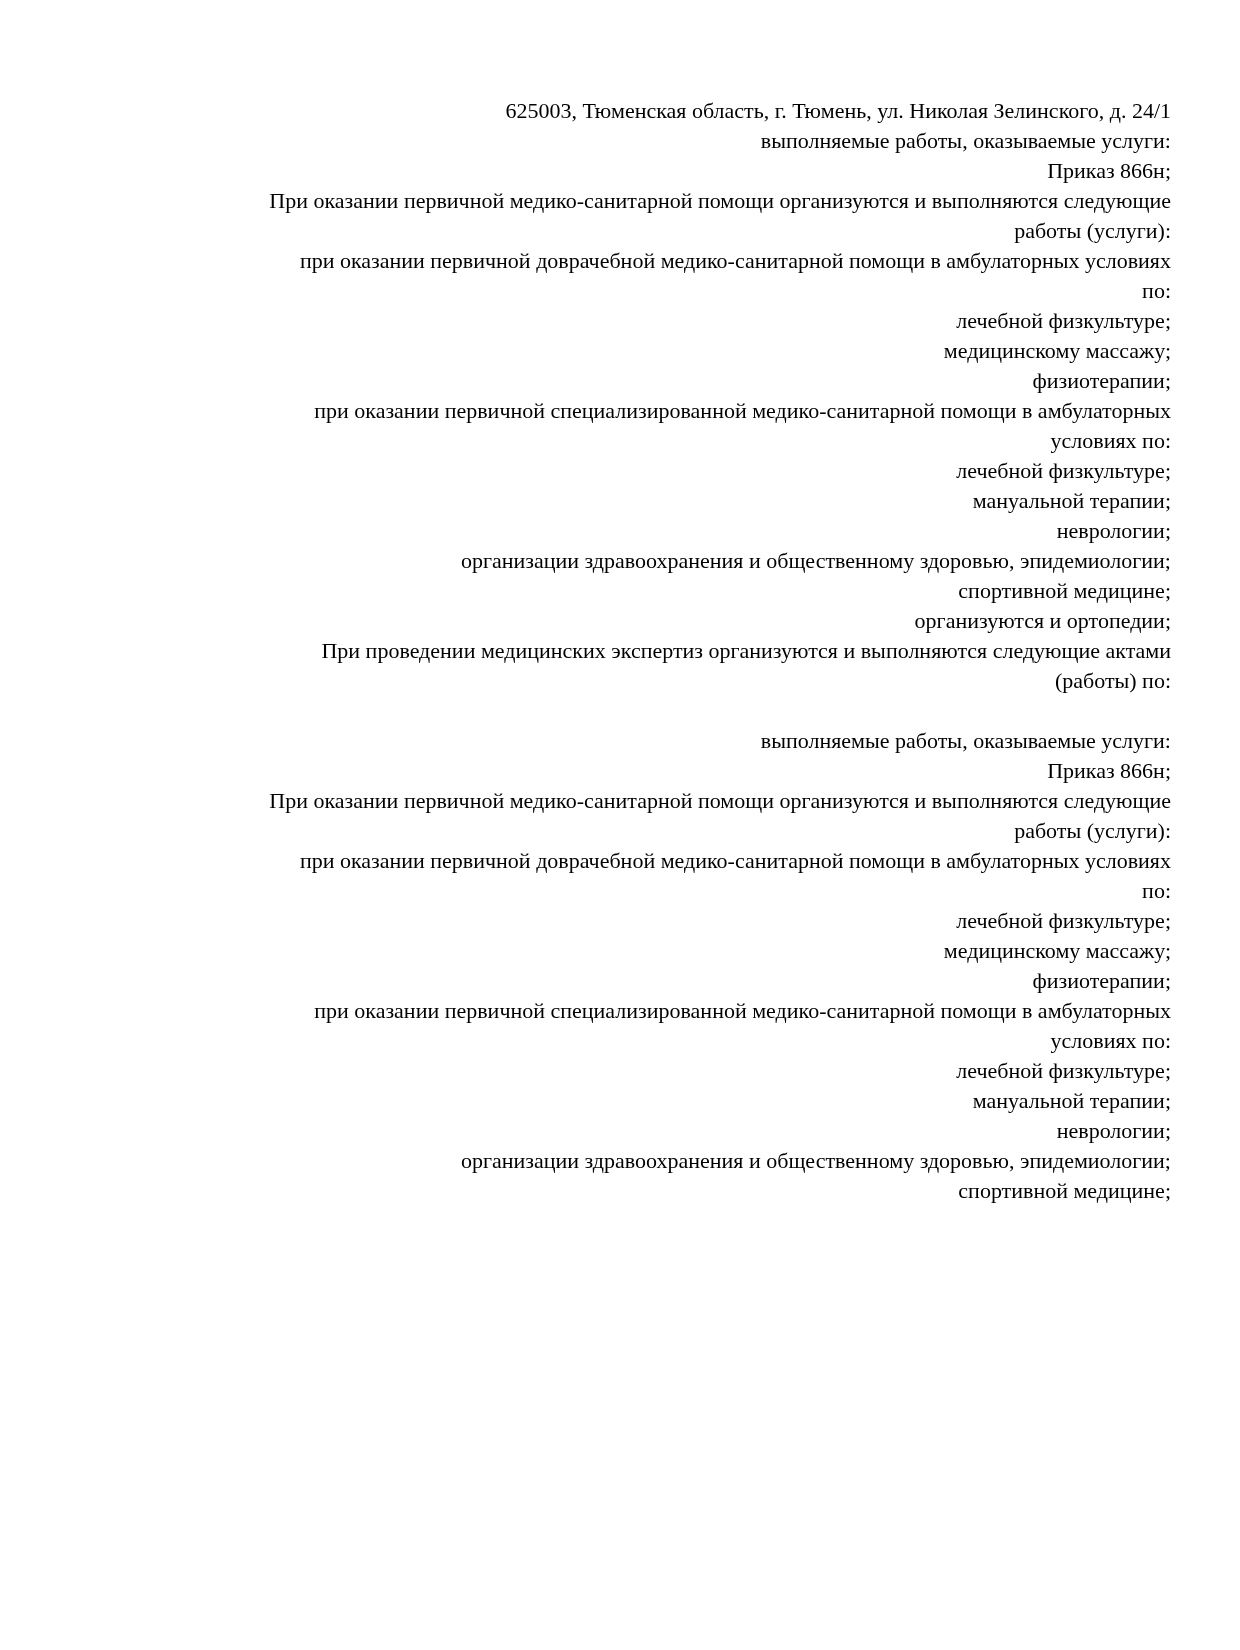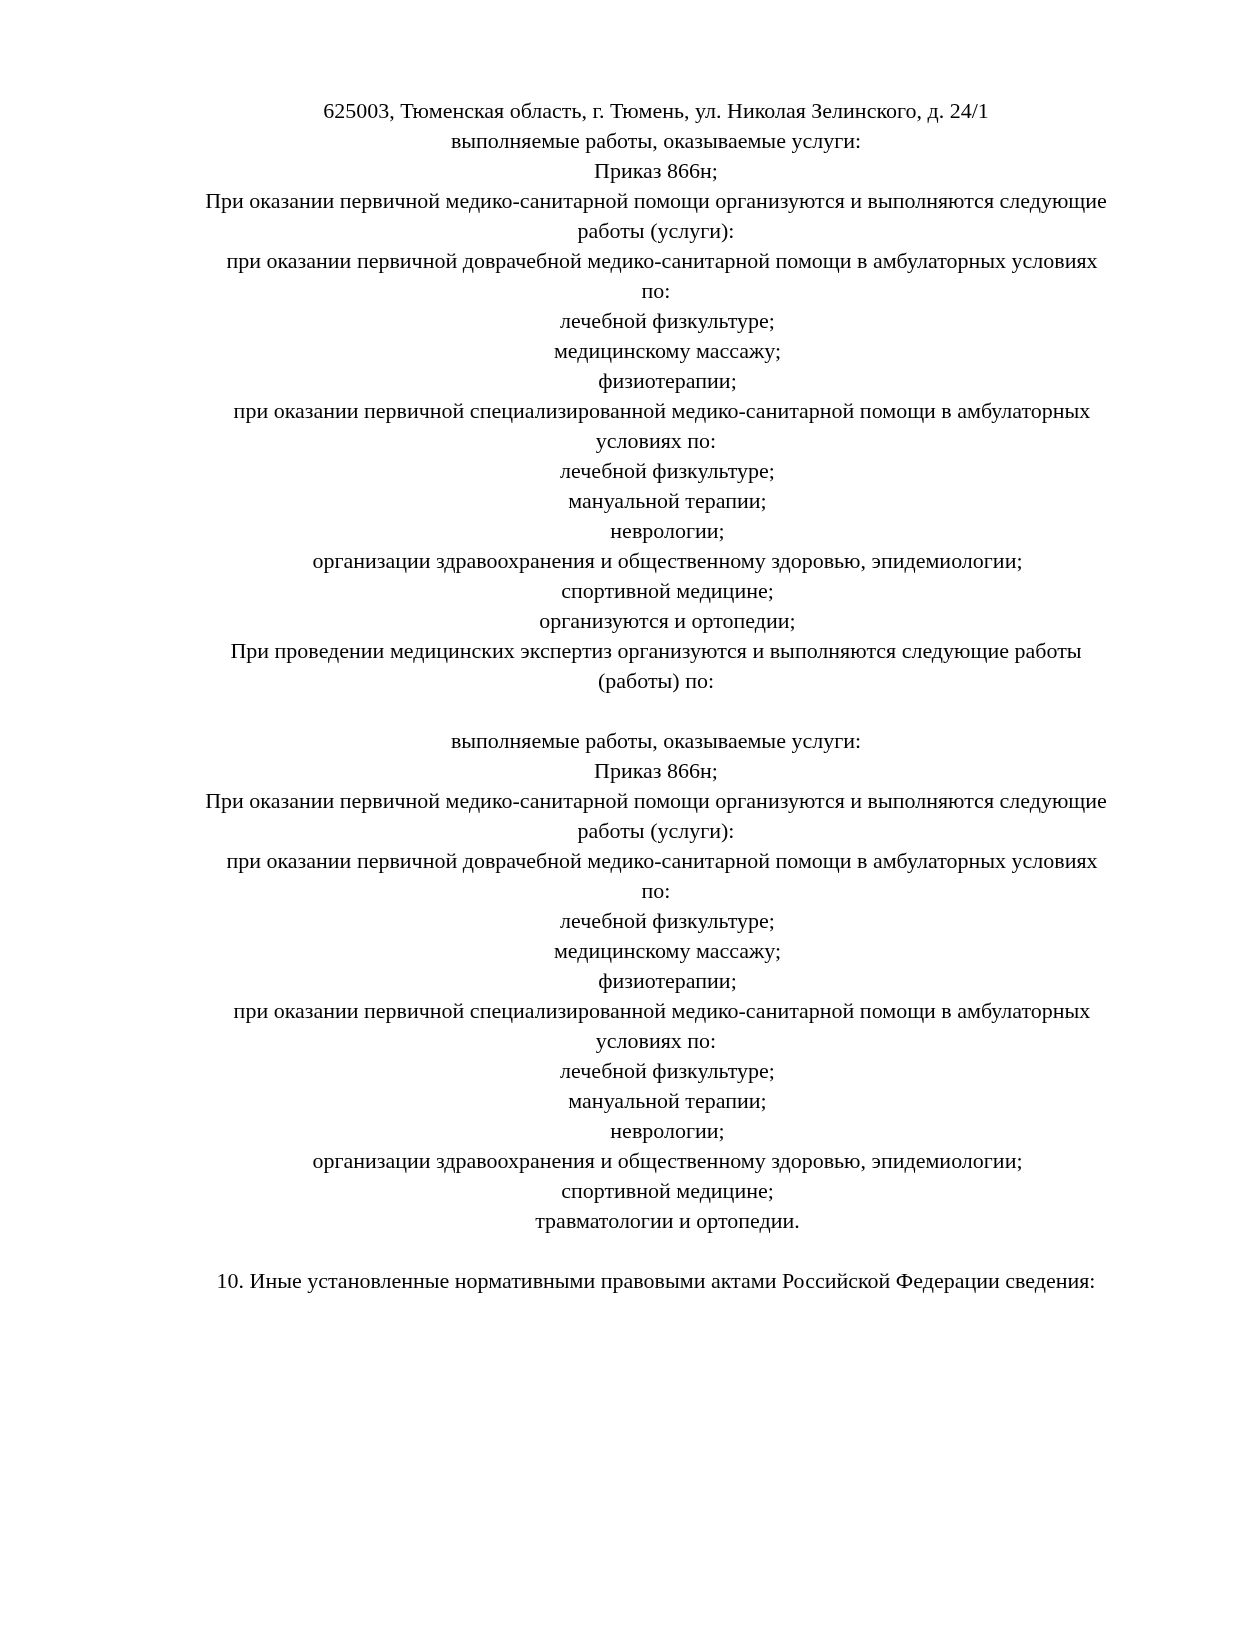--- a/index.html
+++ b/index.html
@@ -16,21 +16,21 @@
   }
   .doc-body {
     position: absolute;
     left: 141px;
     top: 96px;
     width: 1030px;
     font-family: "Liberation Serif", "DejaVu Serif", serif;
     font-size: 22px;
     line-height: 30px;
     color: #000000;
-    text-align: center;
+    text-align: right;
   }
   .block {
     margin: 0 0 30px 0;
   }
   .block:last-child {
     margin-bottom: 0;
   }
   .line {
     white-space: nowrap;
   }
@@ -55,39 +55,35 @@
         <div class="line indent-2">медицинскому массажу;</div>
         <div class="line indent-2">физиотерапии;</div>
         <div class="line indent-1">при оказании первичной специализированной медико-санитарной помощи в амбулаторных</div>
         <div class="line indent-0">условиях по:</div>
         <div class="line indent-2">лечебной физкультуре;</div>
         <div class="line indent-2">мануальной терапии;</div>
         <div class="line indent-2">неврологии;</div>
         <div class="line indent-2">организации здравоохранения и общественному здоровью, эпидемиологии;</div>
         <div class="line indent-2">спортивной медицине;</div>
         <div class="line indent-2">организуются и ортопедии;</div>
-        <div class="line indent-0">При проведении медицинских экспертиз организуются и выполняются следующие работы</div>
+        <div class="line indent-0">При проведении медицинских экспертиз организуются и выполняются следующие актами</div>
         <div class="line indent-0">(работы) по:</div>
       </div>
       <div class="block">
         <div class="line indent-0">выполняемые работы, оказываемые услуги:</div>
         <div class="line indent-0">Приказ 866н;</div>
         <div class="line indent-0">При оказании первичной медико-санитарной помощи организуются и выполняются следующие</div>
         <div class="line indent-0">работы (услуги):</div>
         <div class="line indent-1">при оказании первичной доврачебной медико-санитарной помощи в амбулаторных условиях</div>
         <div class="line indent-0">по:</div>
         <div class="line indent-2">лечебной физкультуре;</div>
         <div class="line indent-2">медицинскому массажу;</div>
         <div class="line indent-2">физиотерапии;</div>
         <div class="line indent-1">при оказании первичной специализированной медико-санитарной помощи в амбулаторных</div>
         <div class="line indent-0">условиях по:</div>
         <div class="line indent-2">лечебной физкультуре;</div>
         <div class="line indent-2">мануальной терапии;</div>
         <div class="line indent-2">неврологии;</div>
         <div class="line indent-2">организации здравоохранения и общественному здоровью, эпидемиологии;</div>
         <div class="line indent-2">спортивной медицине;</div>
-        <div class="line indent-2">травматологии и ортопедии.</div>
-      </div>
-      <div class="block">
-        <div class="line indent-0">10. Иные установленные нормативными правовыми актами Российской Федерации сведения:</div>
       </div>
     </div>
 </div>
 
 </body></html>

